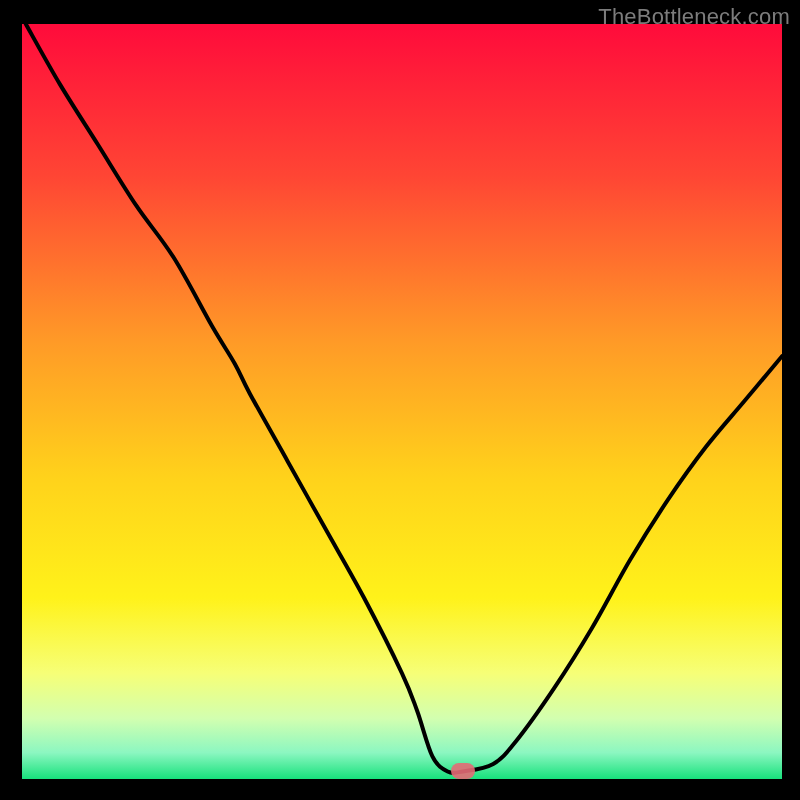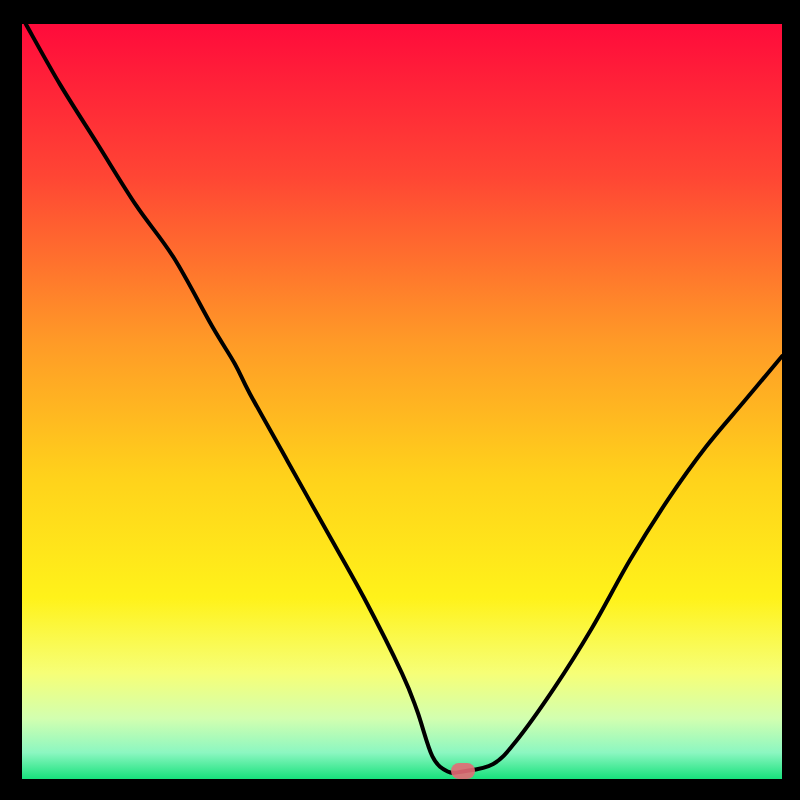--- a/index.html
+++ b/index.html
@@ -49,20 +49,21 @@
     font-size: 22px;
     color: #7c7c7c;
     letter-spacing: 0.2px;
     user-select: none;
   }
 </style>
 </head>
 <body>
 
 <div class="stage">
+  <div class="watermark">TheBottleneck.com</div>
 
   <div class="plot">
     <svg class="gradient" viewBox="0 0 100 100" preserveAspectRatio="none">
       <defs>
         <linearGradient id="bg" x1="0" y1="0" x2="0" y2="1">
             <stop offset="0%" stop-color="#ff0b3b"></stop>
             <stop offset="20%" stop-color="#ff4534"></stop>
             <stop offset="42%" stop-color="#ff9a27"></stop>
             <stop offset="60%" stop-color="#ffd21b"></stop>
             <stop offset="76%" stop-color="#fff21a"></stop>

